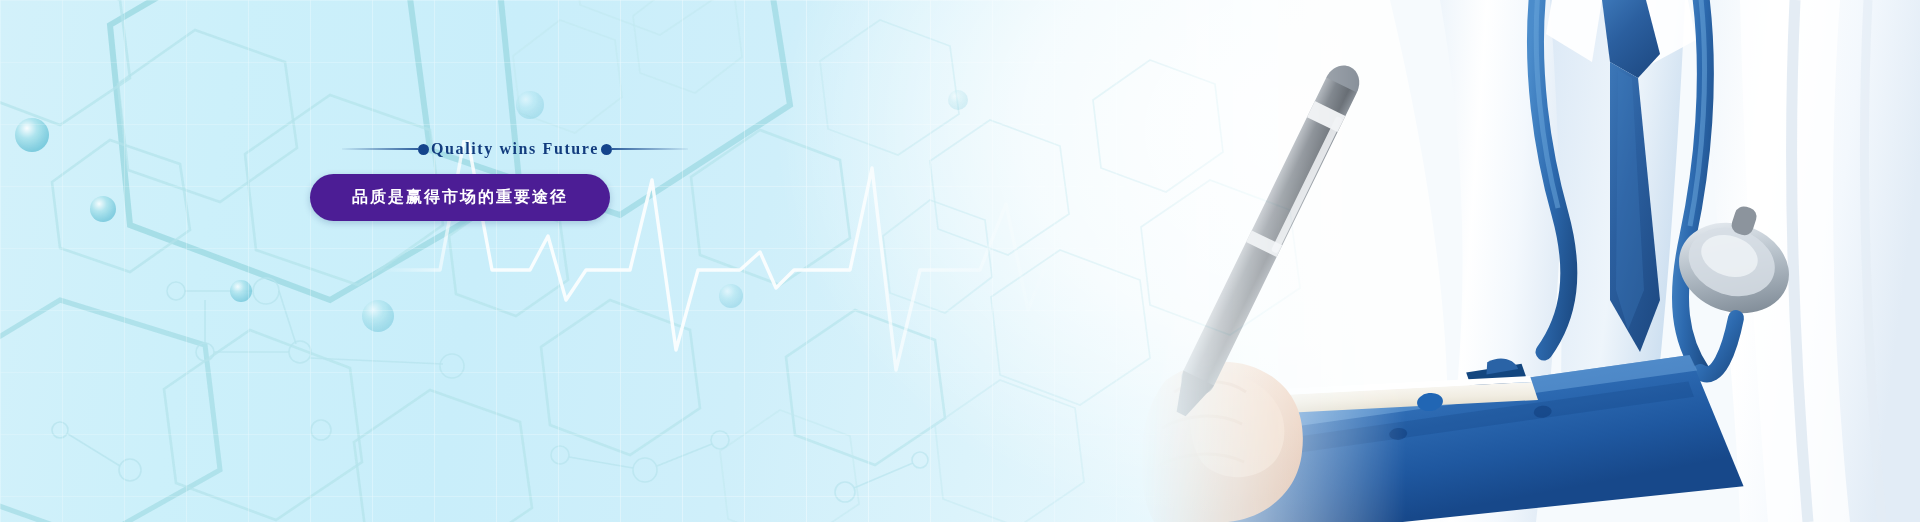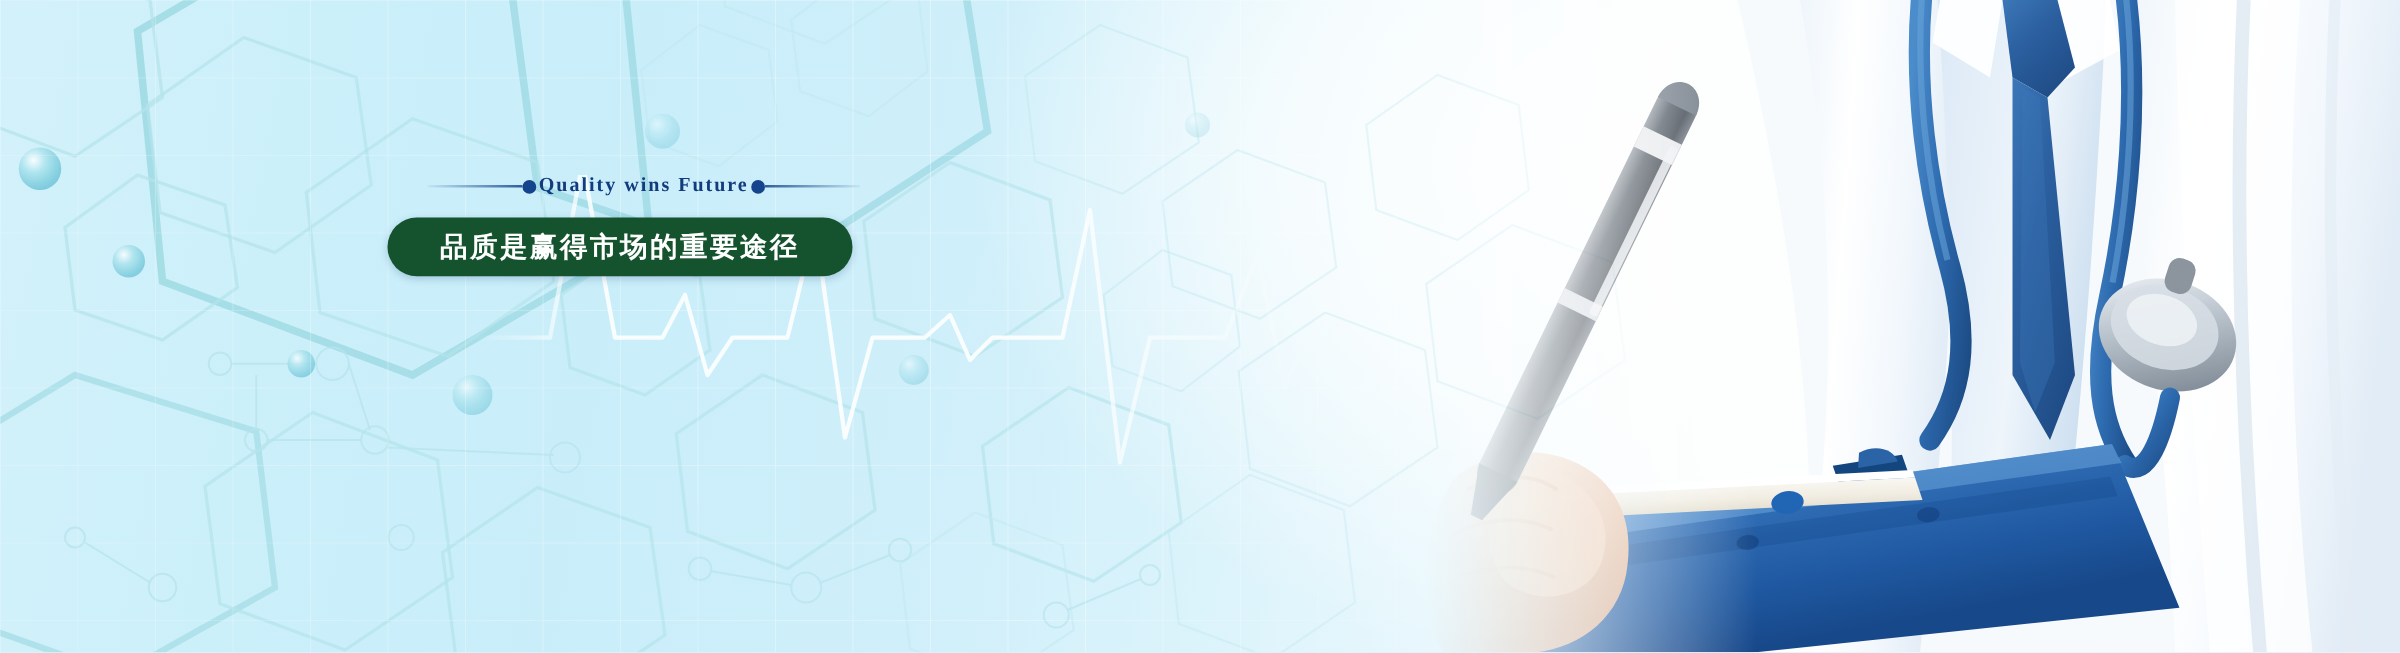--- a/index.html
+++ b/index.html
@@ -74,23 +74,23 @@
     font-family:"Liberation Serif","DejaVu Serif",serif;
     font-size:16px;font-weight:bold;color:#123c7e;
     letter-spacing:1.6px;white-space:nowrap;
     padding:0 2px;
   }
 
   .pill{
     margin-top:16px;margin-left:14px;
     display:inline-flex;align-items:center;justify-content:center;
     height:47px;padding:0 42px;
-    background:#14532d;
+    background:#4c1d95;
     border-radius:24px;
-    color:#ffffff;font-size:22px;font-weight:bold;letter-spacing:2px;
+    color:#ffffff;font-size:16px;font-weight:bold;letter-spacing:2px;
     white-space:nowrap;
     box-shadow:0 2px 7px rgba(10,50,110,.22);
   }
 </style>
 </head>
 <body>
 
 <div class="banner">
 
   <div class="bg-base"></div>

